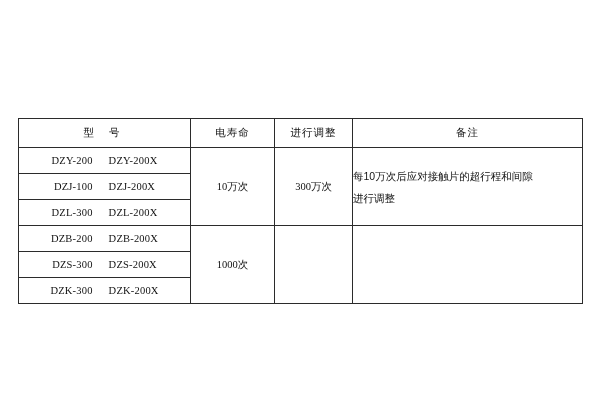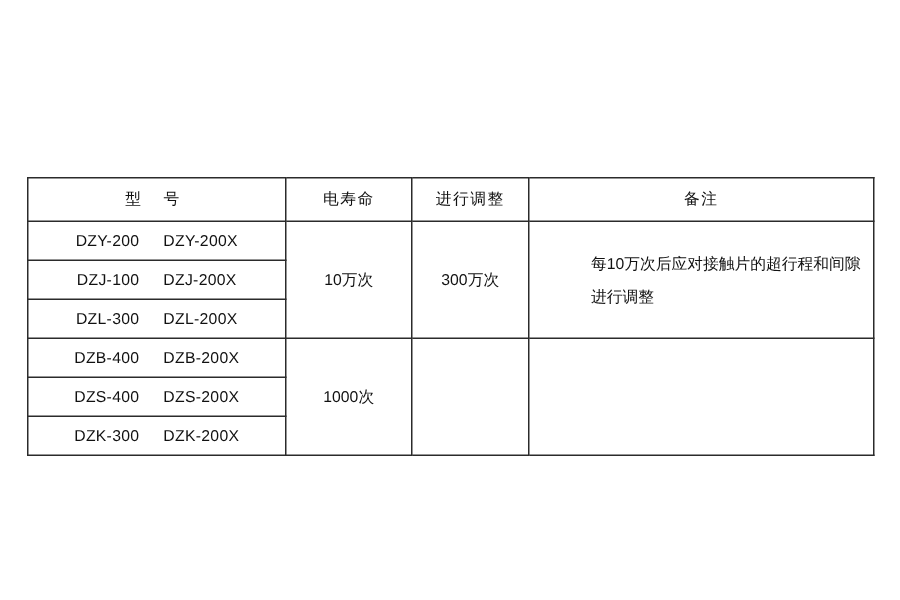--- a/index.html
+++ b/index.html
@@ -48,34 +48,35 @@
     height: 25px;
     text-align: center;
     font-size: 10.5px;
     letter-spacing: 0.2px;
   }
   .model-inner {
     display: flex;
     justify-content: center;
     gap: 16px;
     white-space: nowrap;
+    font-family: Liberation Serif, serif;
   }
   .center-cell {
     text-align: center;
+    font-family: Liberation Serif, serif;
   }
   .note-cell {
     text-align: left;
     padding: 6px 0 6px 18px;
     line-height: 22px;
     vertical-align: top;
   }
   .note-line {
     display: block;
     white-space: nowrap;
-    margin-left: 41px;
   }
   .col-model { width: 172px; }
   .col-elec  { width: 84px; }
   .col-mech  { width: 78px; }
   .col-note  { width: 230px; }
 </style>
 </head>
 <body>
 
 <div class="page">
@@ -121,32 +122,32 @@
         <td class="model-cell">
           <span class="model-inner">
             <span>DZL-300</span>
             <span>DZL-200X</span>
           </span>
         </td>
       </tr>
       <tr>
         <td class="model-cell">
           <span class="model-inner">
-            <span>DZB-400</span>
+            <span>DZB-200</span>
             <span>DZB-200X</span>
           </span>
         </td>
         <td class="center-cell" rowspan="3">1000次</td>
         <td class="center-cell" rowspan="3"></td>
         <td class="note-cell" rowspan="3"></td>
       </tr>
       <tr>
         <td class="model-cell">
           <span class="model-inner">
-            <span>DZS-400</span>
+            <span>DZS-300</span>
             <span>DZS-200X</span>
           </span>
         </td>
       </tr>
       <tr>
         <td class="model-cell">
           <span class="model-inner">
             <span>DZK-300</span>
             <span>DZK-200X</span>
           </span>

